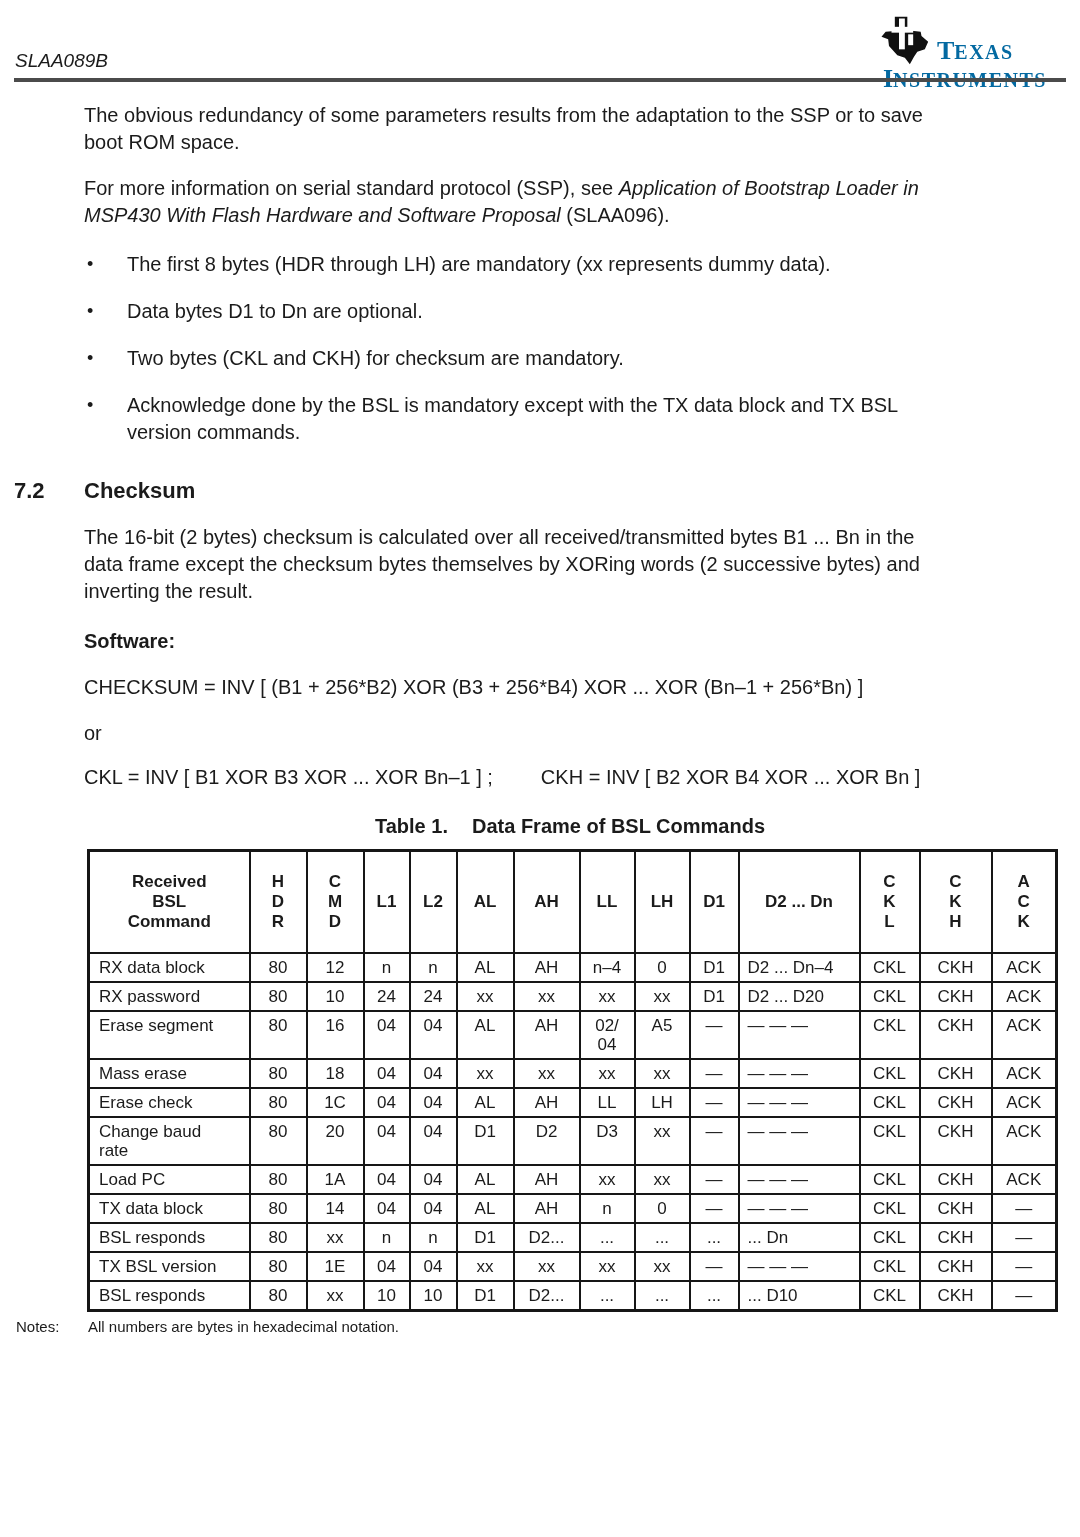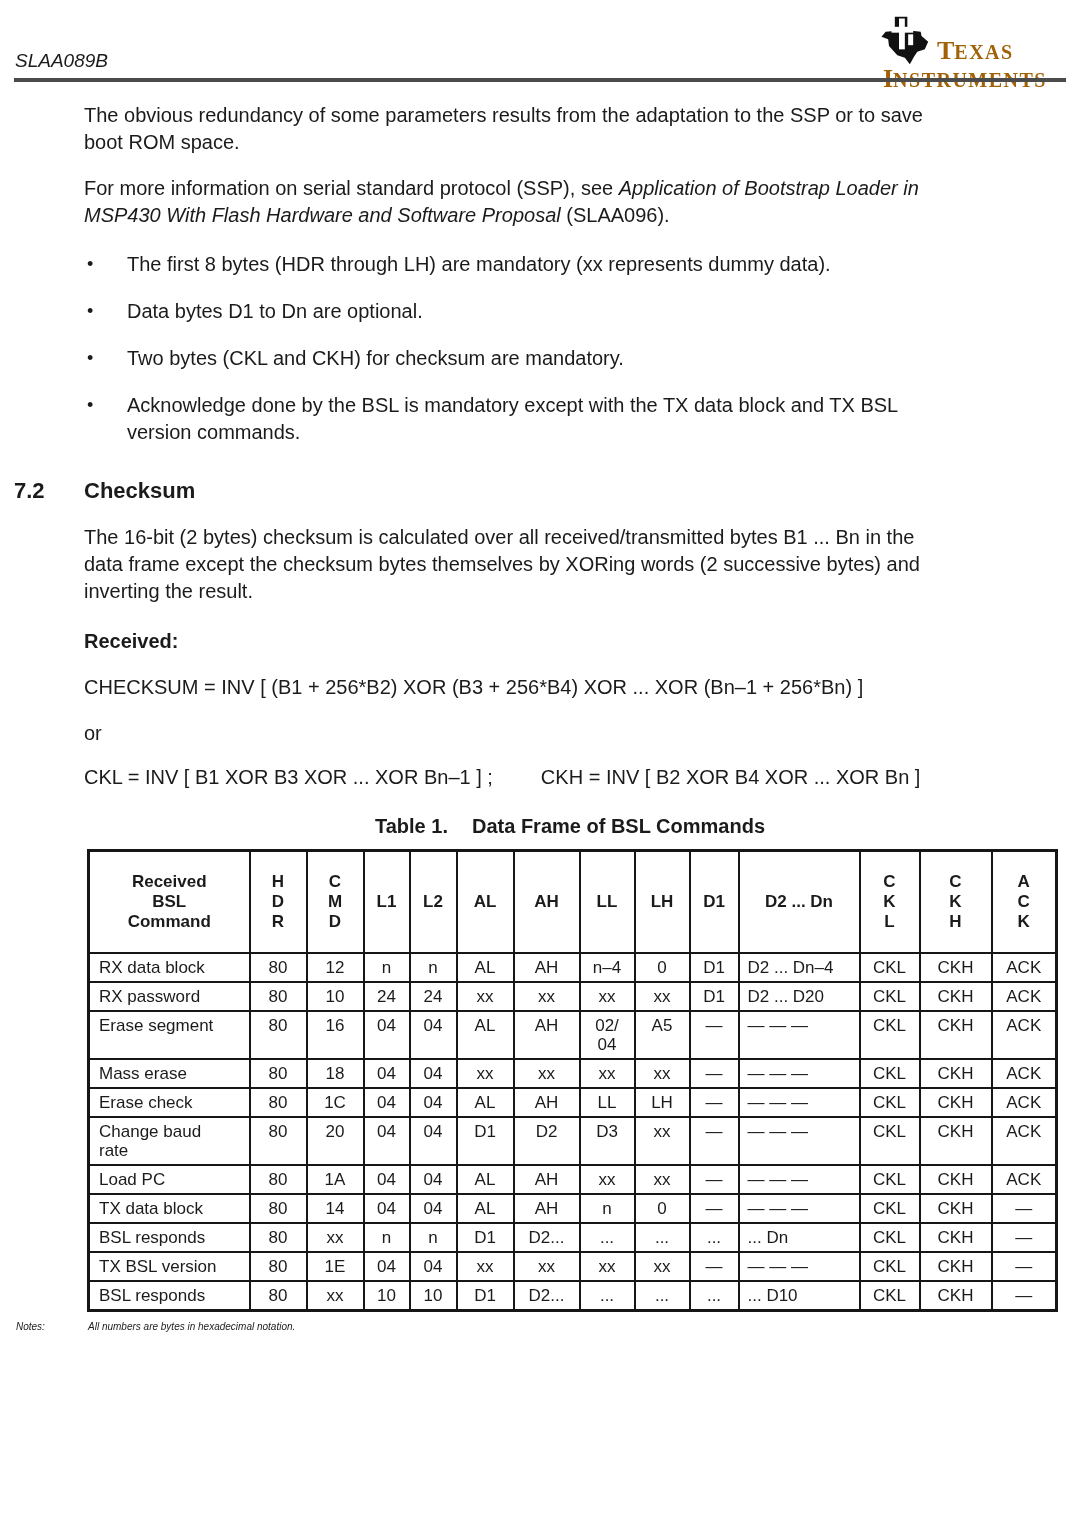--- a/index.html
+++ b/index.html
@@ -7,21 +7,21 @@
   body { width:1080px; height:1537px; font-family:"Liberation Sans", sans-serif; color:#1b1b1b; }
   .page { position:relative; width:1080px; height:1537px; overflow:hidden; background:#ffffff; }
 
   
   .hdr { position:relative; height:83px;padding-left:32px; }
   .doc-id { position:absolute; left:15px; top:50px; font-style:italic; font-size:19px; }
   .rule { position:absolute; left:14px; right:14px; top:78px; height:4px; background:#4b4b4b; }
   .logo { position:absolute; right:33px; top:16px; }
   .logo-top { display:flex; align-items:flex-end; }
   .logo-mark { width:52px; height:50px; margin-right:7px; }
-  .logo-text { font-family:"Liberation Serif", serif; font-weight:bold; color:#a16207; line-height:1; }
+  .logo-text { font-family:"Liberation Serif", serif; font-weight:bold; color:#0369a1; line-height:1; }
   .lt-big { font-size:26px; }
   .lt-small { font-size:20px; letter-spacing:1.5px; }
   .logo-row1 { margin-bottom:6px; }
   .logo-row2 { margin-top:-4px; margin-left:5px; }
 
   
   .bodycol { padding:0 24px 0 84px; }
   p { margin:0; font-size:20px; line-height:27px; white-space:pre-line; }
   .mt19 { margin-top:19px; } .mt20 { margin-top:20px; } .mt23 { margin-top:23px; }
   .mt17 { margin-top:17px; }
@@ -43,21 +43,21 @@
   .caption { text-align:center; font-weight:bold; font-size:20px; margin:24px 0 11px 0; }
   .caption .cap-label { margin-right:24px; }
   table.bsl { border-collapse:collapse; table-layout:fixed; width:968px; margin-left:3px;
               border:3px solid #161616; font-size:17px; }
   table.bsl th, table.bsl td { border:2px solid #161616; white-space:pre-line; overflow:hidden; }
   table.bsl th { font-weight:bold; text-align:center; vertical-align:middle; padding:20px 2px; line-height:20px; }
   table.bsl td { text-align:center; vertical-align:top; padding:4px 2px; line-height:19px; }
   table.bsl td.cmd { text-align:left; padding-left:9px; }
   table.bsl td.d2col { text-align:left; padding-left:8px; }
 
-  .notes { font-size:10px; line-height:19px; margin:5px 0 0 -68px;font-style:italic; }
+  .notes { font-size:15px; line-height:19px; margin:5px 0 0 -68px; }
   .notes-label { display:inline-block; width:72px; }
 
   
   .footer { position:absolute; left:18px; top:1489px; font-size:17px; }
   .footer .ft-title { font-style:italic; margin-left:64px; }
 </style>
 </head>
 <body>
 
 <div class="page">
@@ -101,21 +101,21 @@
 
     <h2 class="sec h72">
       <span class="sec-num">7.2</span>
       <span>Checksum</span>
     </h2>
 
     <p class="mt20">The 16-bit (2 bytes) checksum is calculated over all received/transmitted bytes B1 ... Bn in the
 data frame except the checksum bytes themselves by XORing words (2 successive bytes) and
 inverting the result.</p>
 
-    <p class="mt23 bold">Received:</p>
+    <p class="mt23 bold">Software:</p>
 
     <p class="mt19">CHECKSUM = INV [ (B1 + 256*B2) XOR (B3 + 256*B4) XOR ... XOR (Bn–1 + 256*Bn) ]</p>
 
     <p class="mt19">or</p>
 
     <p class="mt17"><span>CKL = INV [ B1 XOR B3 XOR ... XOR Bn–1 ] ;</span><span class="f2-gap">CKH = INV [ B2 XOR B4 XOR ... XOR Bn ]</span></p>
 
     <div class="caption">
       <span class="cap-label">Table 1.</span><span>Data Frame of BSL Commands</span>
     </div>

